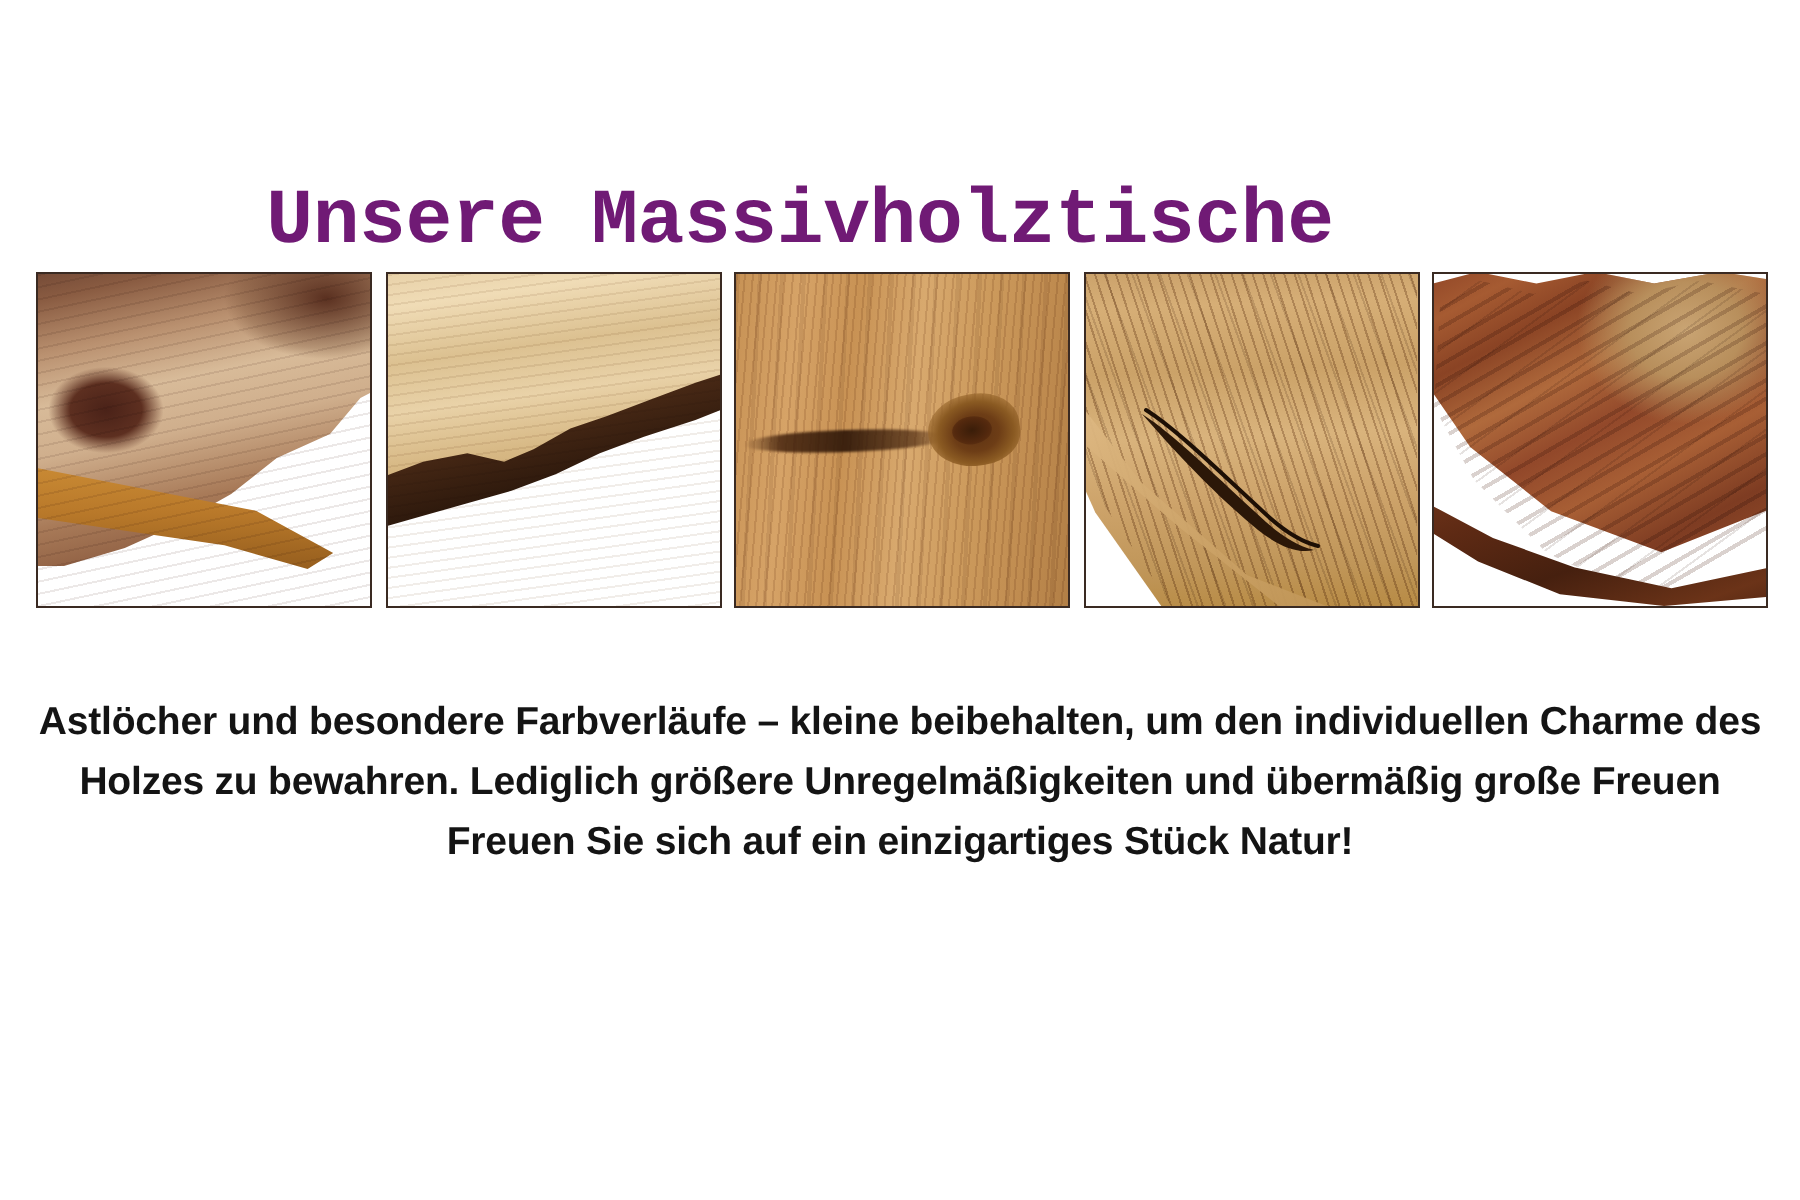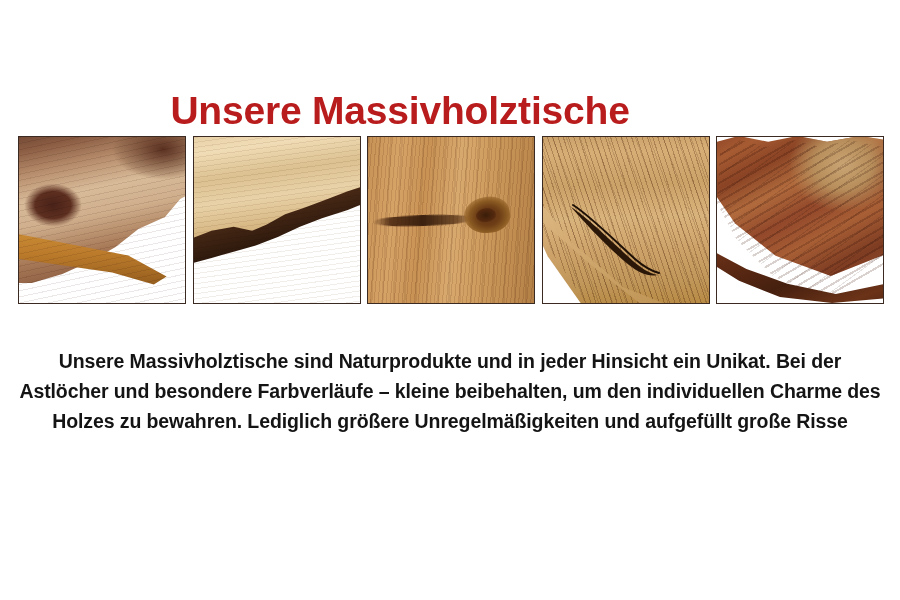--- a/index.html
+++ b/index.html
@@ -26,23 +26,24 @@
   
   .title {
     position: absolute;
     top: 63px;
     left: 0;
     width: 800px;
     text-align: center;
     font-size: 39px;
     font-weight: bold;
     letter-spacing: -0.2px;
-    color: #b91c1c;
+    color: #701a75;
     line-height: 1.15;
     white-space: nowrap;
+    font-family: Liberation Mono, monospace;
   }
 
   
   .gallery {
     position: absolute;
     top: 136px;
     left: 18px;
     width: 866px;
     height: 168px;
     display: flex;
@@ -271,18 +272,18 @@
         <div class="p5-bg"></div>
         <div class="p5-top"></div>
         <div class="p5-grain"></div>
         <div class="p5-edge"></div>
       </div>
     </div>
 
   </div>
 
   <div class="body-text">
-    <span class="line">Unsere Massivholztische sind Naturprodukte und in jeder Hinsicht ein Unikat. Bei der</span>
     <span class="line">Astlöcher und besondere Farbverläufe – kleine beibehalten, um den individuellen Charme des</span>
-    <span class="line">Holzes zu bewahren. Lediglich größere Unregelmäßigkeiten und aufgefüllt große Risse</span>
+    <span class="line">Holzes zu bewahren. Lediglich größere Unregelmäßigkeiten und übermäßig große Freuen</span>
+    <span class="line">Freuen Sie sich auf ein einzigartiges Stück Natur!</span>
   </div>
 
 </div>
 
 </body></html>

